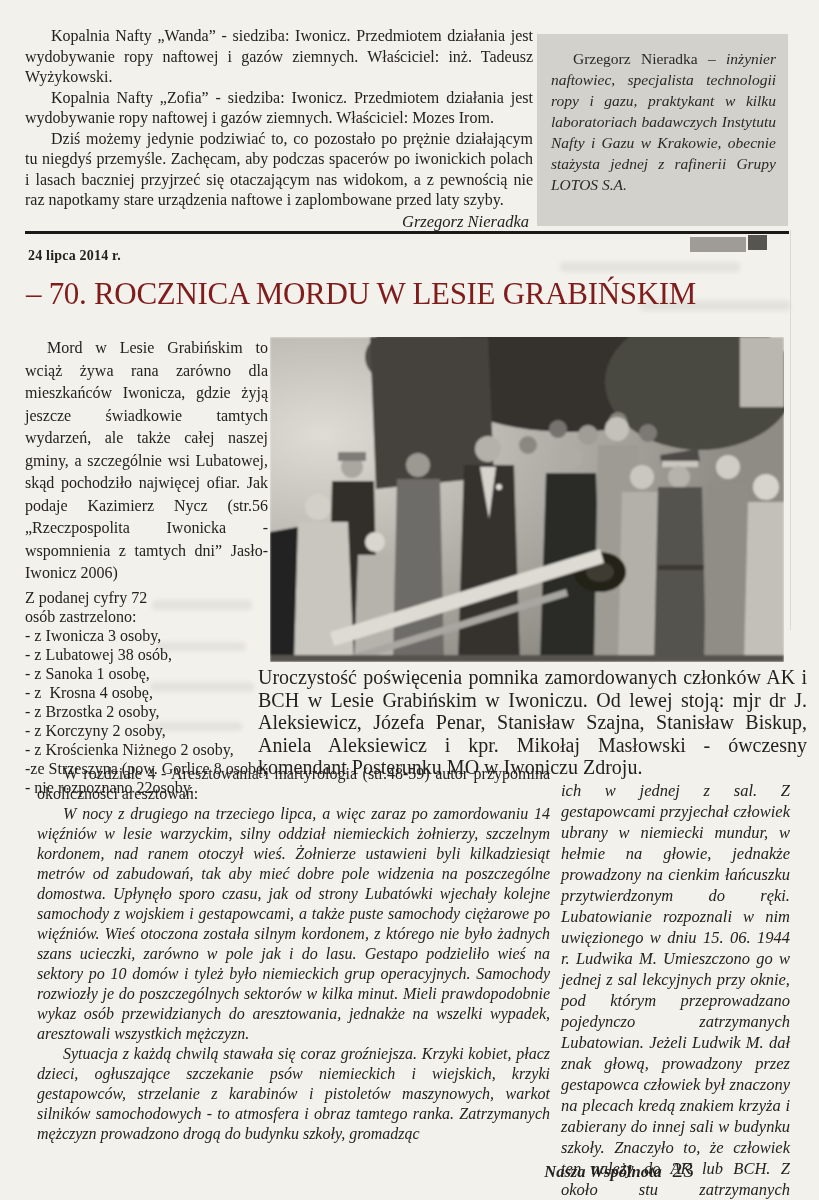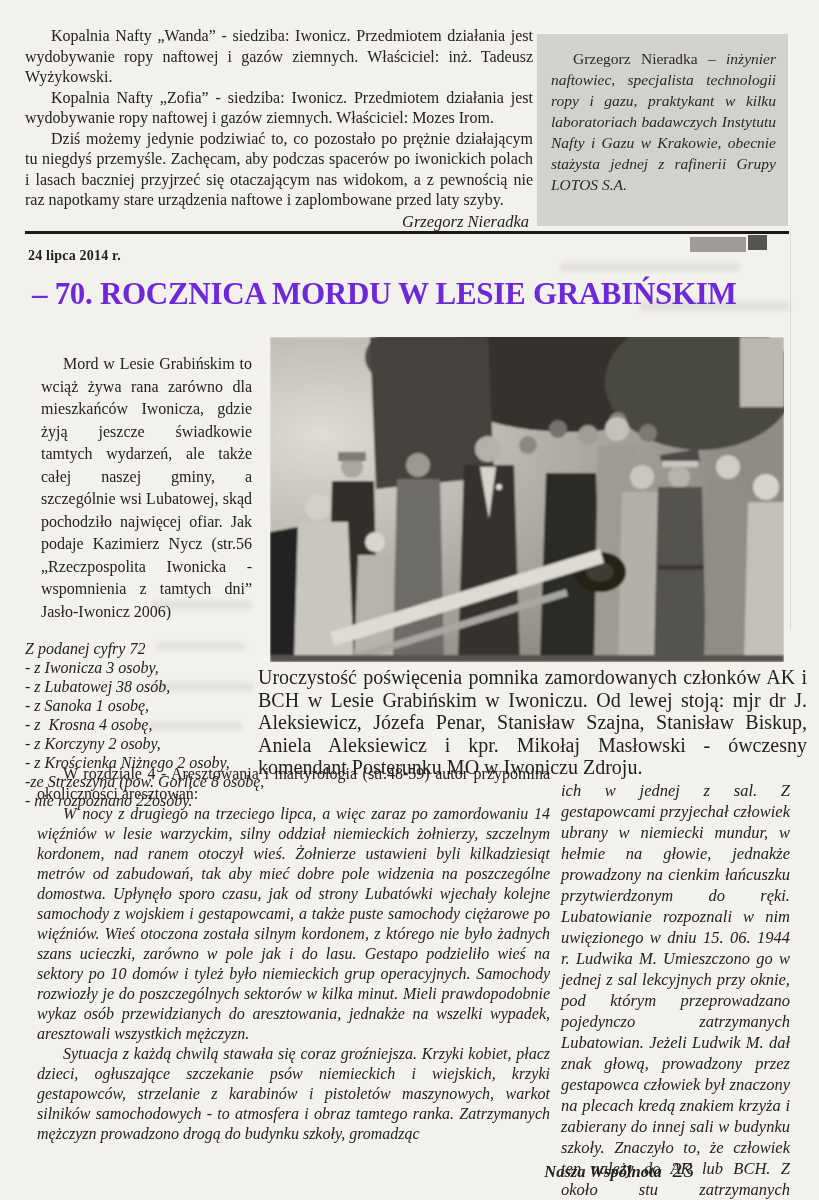--- a/index.html
+++ b/index.html
@@ -24,26 +24,26 @@
   
   .rule{left:25px;top:231px;width:764px;height:3px;background:var(--rule);}
   .art{position:absolute;}
   .art1{left:690px;top:237px;width:56px;height:15px;background:#8f8d88;opacity:.85;}
   .art2{left:748px;top:235px;width:19px;height:15px;background:#57554f;}
   .smudge{position:absolute;background:#d8d6d0;filter:blur(2px);opacity:.55;border-radius:4px;}
   .edge-line{left:790px;top:230px;width:1px;height:400px;background:#d2d0ca;opacity:.7;}
 
   
   .date{left:28px;top:248px;font-size:14px;font-weight:bold;letter-spacing:.2px;}
-  .headline{left:32px;top:276px;width:770px;font-size:31px;font-weight:bold;letter-spacing:-.3px;white-space:nowrap;color:#6d28d9;}
+  .headline{left:26px;top:276px;width:770px;font-size:31px;font-weight:normal;letter-spacing:-.3px;white-space:nowrap;color:#7f1d1d;}
 
   
   .lead-col{left:25px;top:337px;width:243px;}
-  .lead{margin:16px;font-size:16px;line-height:22.5px;text-align:justify;text-indent:22px;}
-  .victims{margin-top:3px;font-style:italic;font-size:16px;}
+  .lead{margin:0;font-size:16px;line-height:22.5px;text-align:justify;text-indent:22px;}
+  .victims{margin-top:3px;font-size:16px;}
   .victims div{line-height:19px;white-space:pre-wrap;}
 
   .photo{left:270px;top:337px;width:514px;height:325px;}
   .photo svg{display:block;}
 
   .caption{left:258px;top:666px;width:549px;font-size:20px;line-height:22.5px;text-align:justify;margin:0;}
 
   
   .col-left{left:37px;top:764px;width:513px;font-size:16px;line-height:20px;text-align:justify;}
   .col-left p{margin:0;}
@@ -85,24 +85,26 @@
   <div class="art art2"></div>
   <div class="abs edge-line"></div>
 
   <div class="abs date">24 lipca 2014 r.</div>
   <div class="abs headline">– 70. ROCZNICA MORDU W LESIE GRABIŃSKIM</div>
 
   <div class="abs lead-col">
     <p class="lead">Mord w Lesie Grabińskim to wciąż żywa rana zarówno dla mieszkańców Iwonicza, gdzie żyją jeszcze świadkowie tamtych wydarzeń, ale także całej naszej gminy, a szczególnie wsi Lubatowej, skąd pochodziło najwięcej ofiar. Jak podaje Kazimierz Nycz (str.56 „Rzeczpospolita Iwonicka - wspomnienia z tamtych dni” Jasło-Iwonicz 2006)</p>
     <div class="victims">
         <div>Z podanej cyfry 72</div>
+        <div>osób zastrzelono:</div>
         <div>- z Iwonicza 3 osoby,</div>
         <div>- z Lubatowej 38 osób,</div>
         <div>- z Sanoka 1 osobę,</div>
         <div>- z  Krosna 4 osobę,</div>
+        <div>- z Brzostka 2 osoby,</div>
         <div>- z Korczyny 2 osoby,</div>
         <div>- z Krościenka Niżnego 2 osoby,</div>
         <div>-ze Strzeszyna (pow. Gorlice 8 osobę,</div>
         <div>- nie rozpoznano 22osoby.</div>
       </div>
   </div>
 
   <div class="abs photo">
     <svg width="514" height="325" viewBox="0 0 514 325" xmlns="http://www.w3.org/2000/svg">
       <defs>

